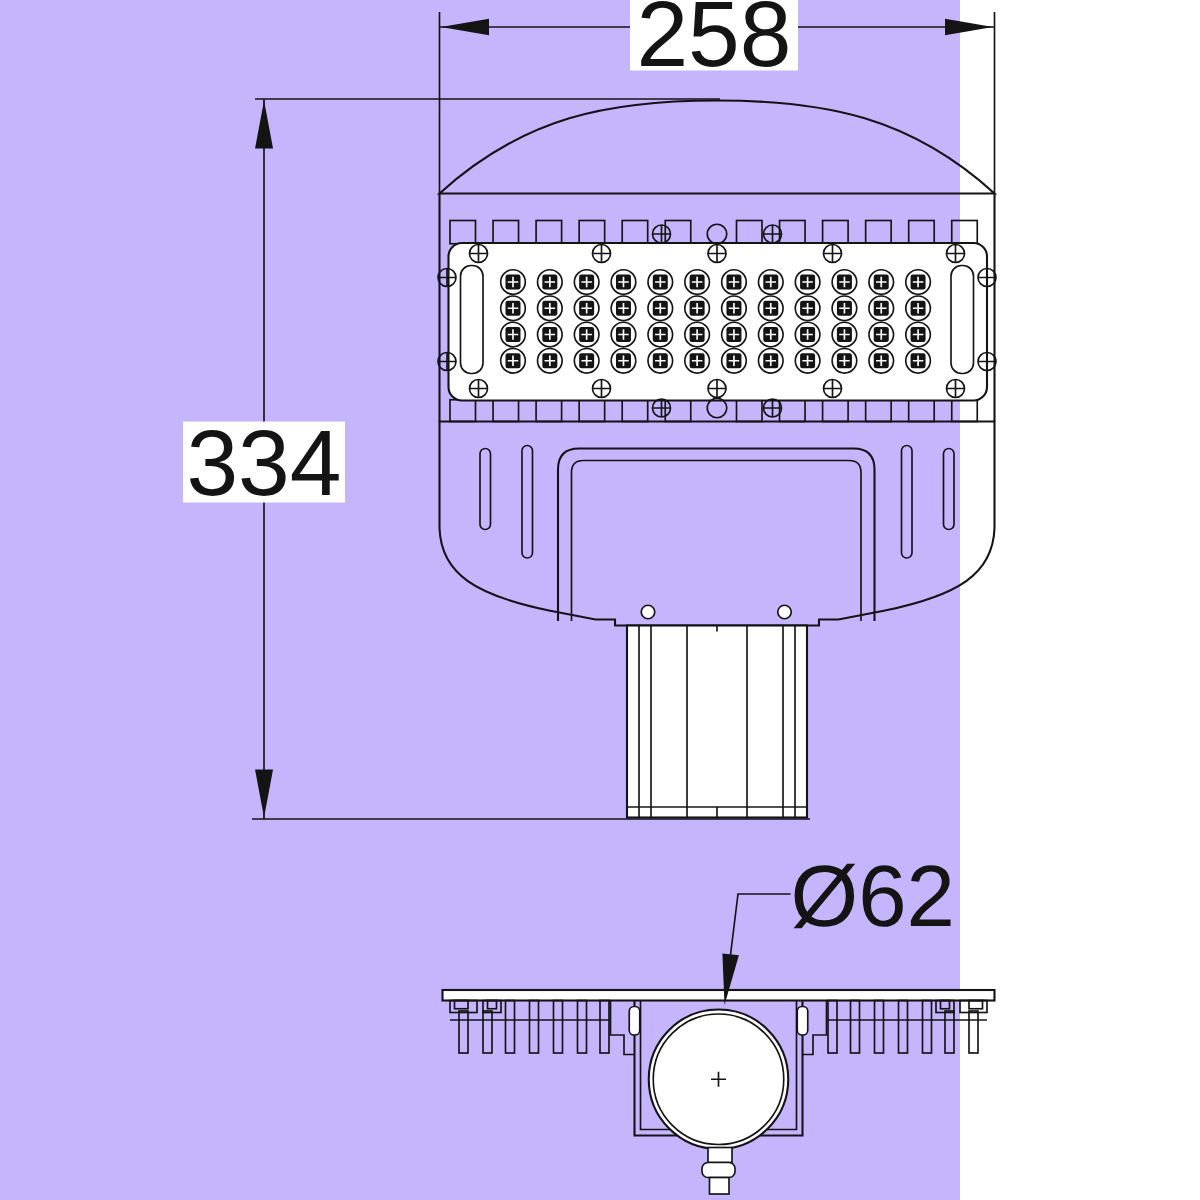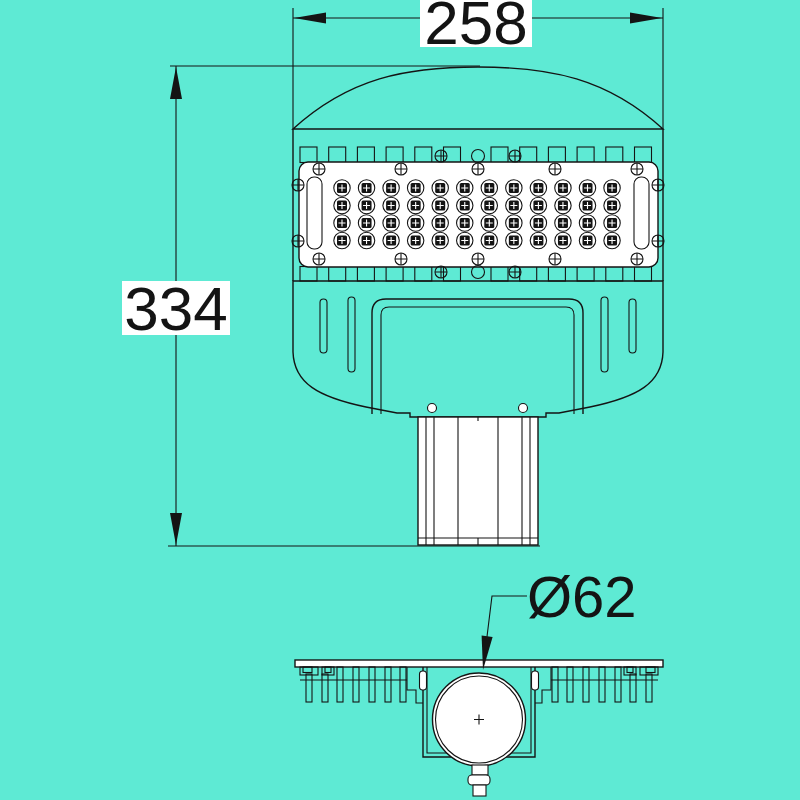--- a/index.html
+++ b/index.html
@@ -1,16 +1,16 @@
 <!DOCTYPE html>
 <html><head>
 <meta charset="utf-8">
 <style>
   html,body{margin:0;padding:0;background:#ffffff;}
-  #stage{width:800px;height:800px;position:relative;background:#5eead4;}
+  #stage{width:640px;height:800px;position:relative;background:#c4b5fd;}
   svg{display:block;}
   .ln{stroke:#141414;stroke-width:1.4;fill:none;}
   .thin{stroke:#141414;stroke-width:1.1;fill:none;}
   .dimln{stroke:#141414;stroke-width:1.1;fill:none;}
   .solid{fill:#141414;stroke:none;}
   .wfill{fill:#ffffff;}
   .dim-text{font-family:"Liberation Sans","DejaVu Sans",sans-serif;fill:#141414;}
 </style>
 </head>
 <body>

